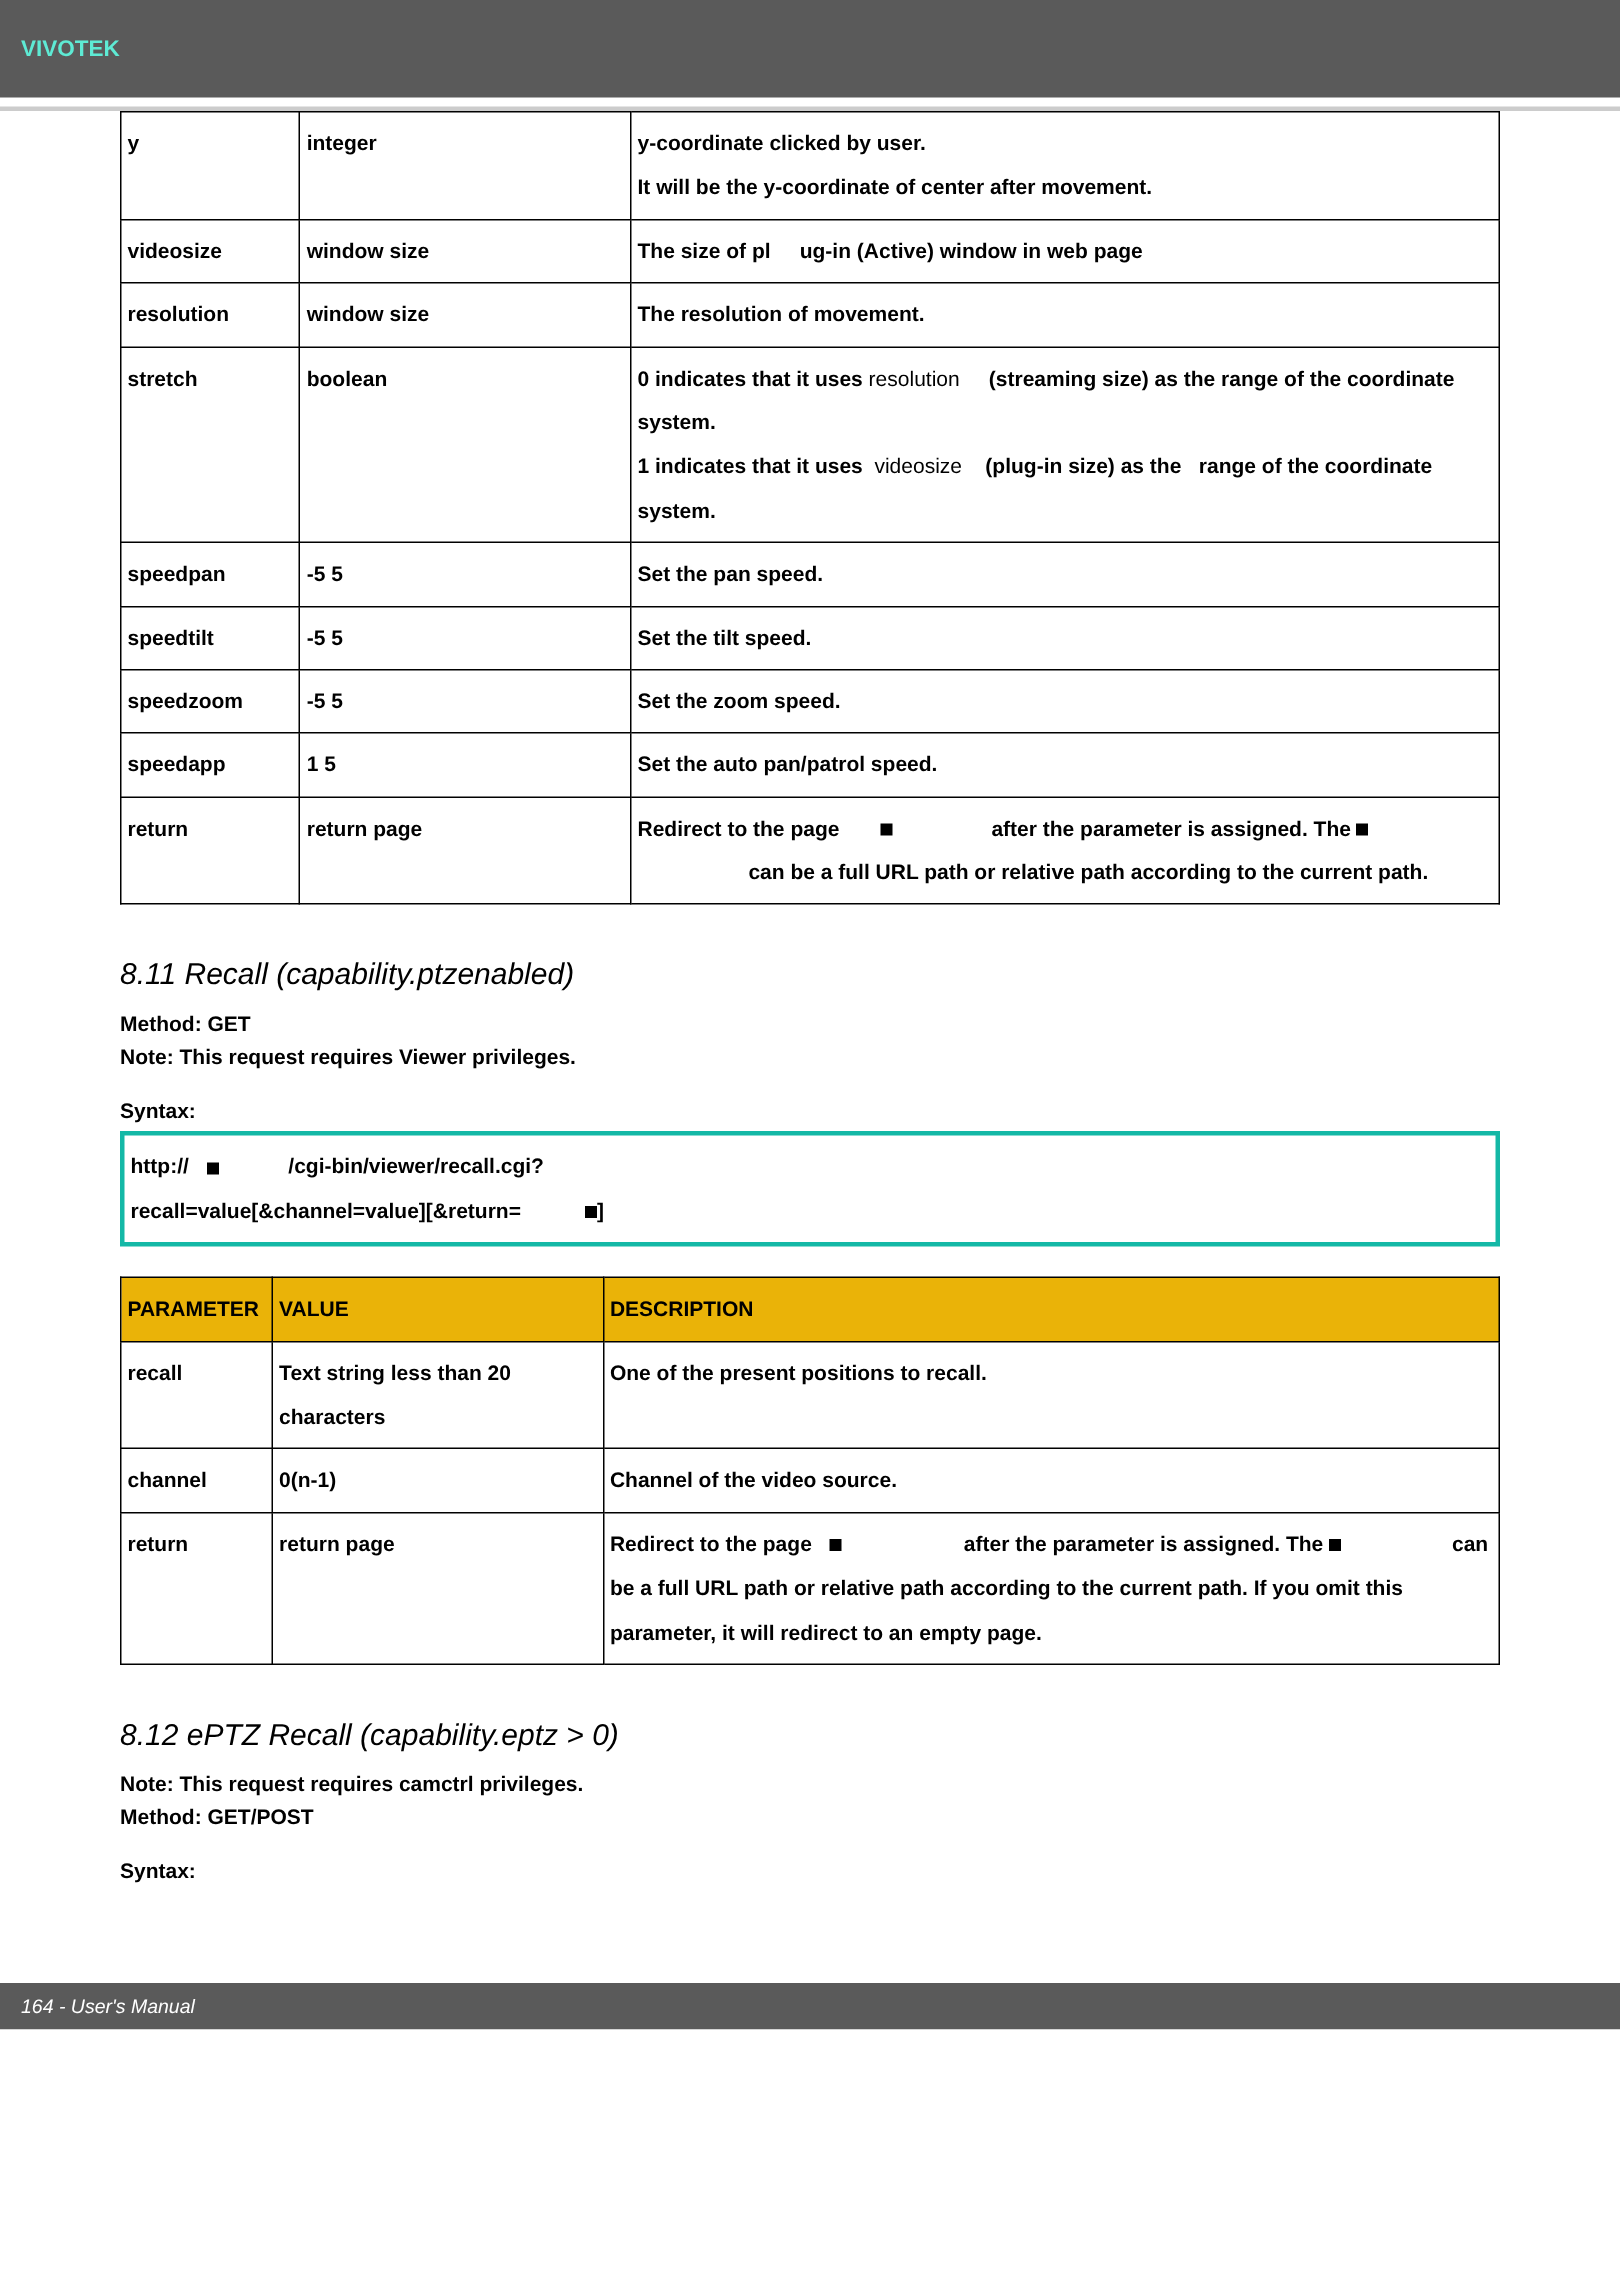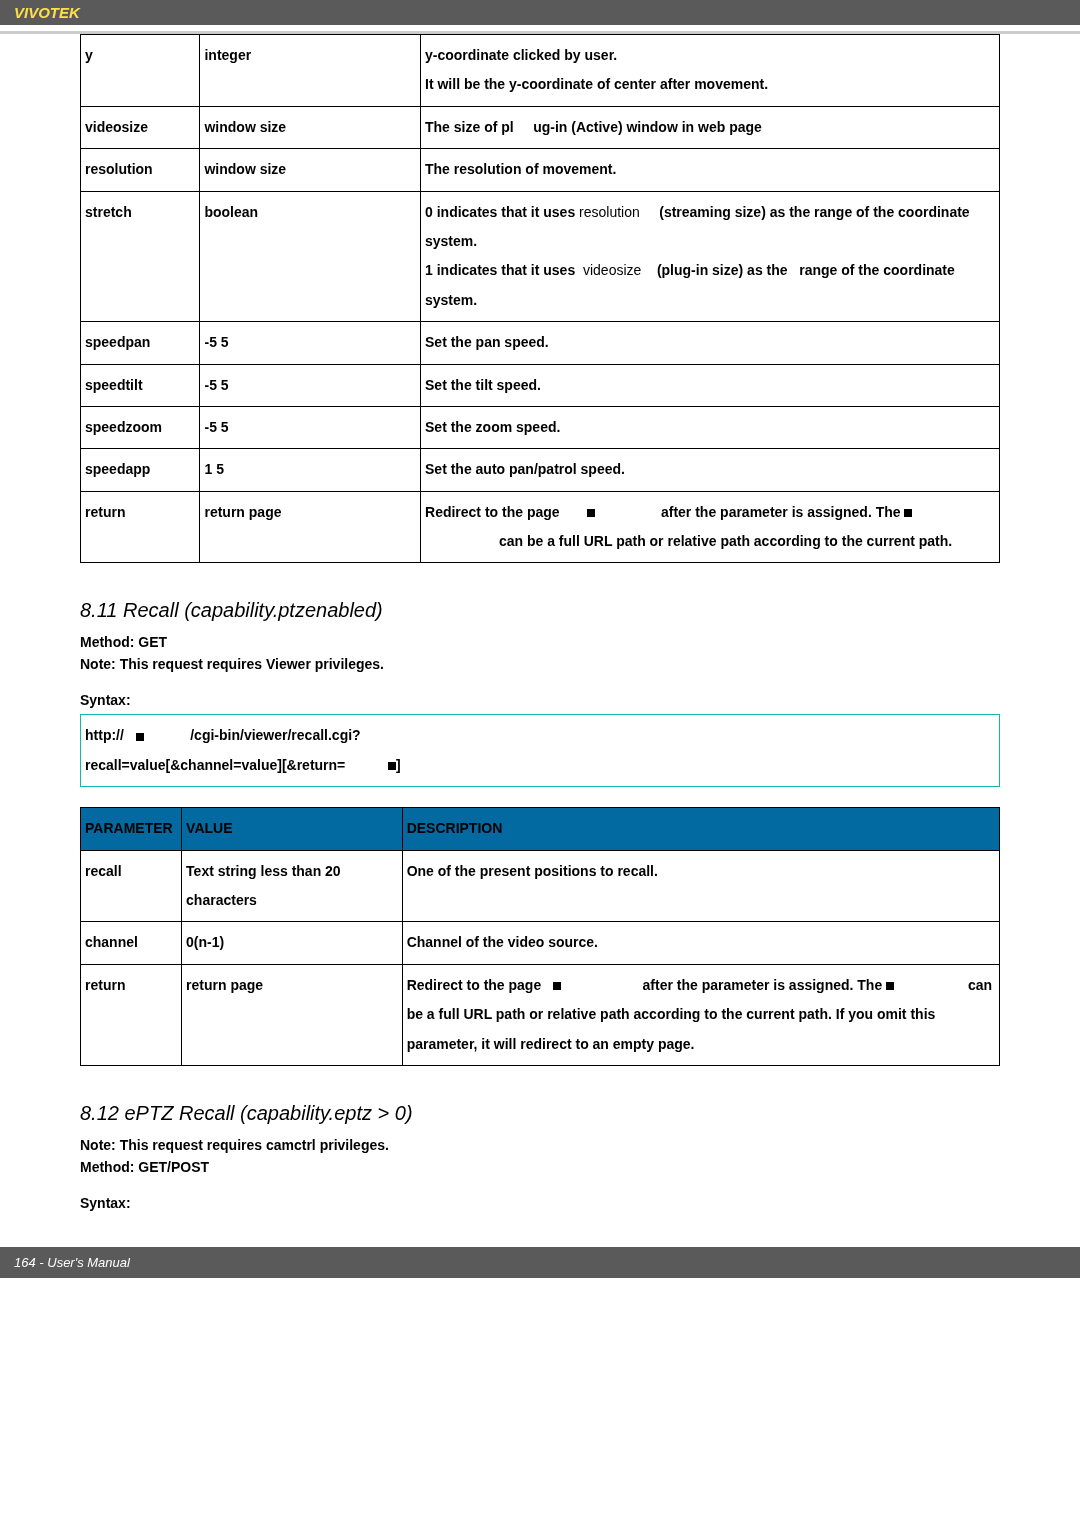--- a/index.html
+++ b/index.html
@@ -5,24 +5,23 @@
   body {
     margin: 0;
     font-family: Arial, sans-serif;
     font-size: 14px;
     background: #fff;
     color: #000;
     width: 1080px;
   }
   .header-bar {
     background: #5a5a5a;
-    color: #fde047;
-    font-style: italic;
+    color: #5eead4;
     font-weight: bold;
-    padding: 4px 14px;
+    padding: 24px 14px;
     font-size: 15px;
   }
   .page {
     padding: 0 80px 10px 80px;
   }
   table {
     border-collapse: collapse;
     width: 100%;
     font-size: 14px;
   }
@@ -42,36 +41,36 @@
   h2 {
     font-weight: normal;
     font-size: 20px;
     margin: 36px 0 12px 0;
     font-style: italic;
   }
   .note-line { margin: 6px 0; }
   .bold { font-weight: bold; }
   .mt { margin-top: 20px; }
   .syntax-box {
-    border: 1px solid #14b8a6;
+    border: 3px solid #14b8a6;
     padding: 6px 4px;
     font-weight: bold;
     line-height: 2.1;
     font-size: 14px;
   }
   .dark-cell {
-    background: #0369a1;
+    background: #eab308;
   }
   .footer {
     background: #5a5a5a;
     color: #fff;
     font-style: italic;
     padding: 8px 14px;
     font-size: 13px;
-    margin-top: 20px;
+    margin-top: 51px;
   }
   .non-bold-span { font-weight: normal; }
   .blk { display:inline-block; width:8px; height:8px; background:#000; vertical-align:middle; }
   .accent-sep {
     height: 6px;
     border-bottom: 3px solid #ccc;
     margin-bottom: 0;
   }
 </style>
 </head>

